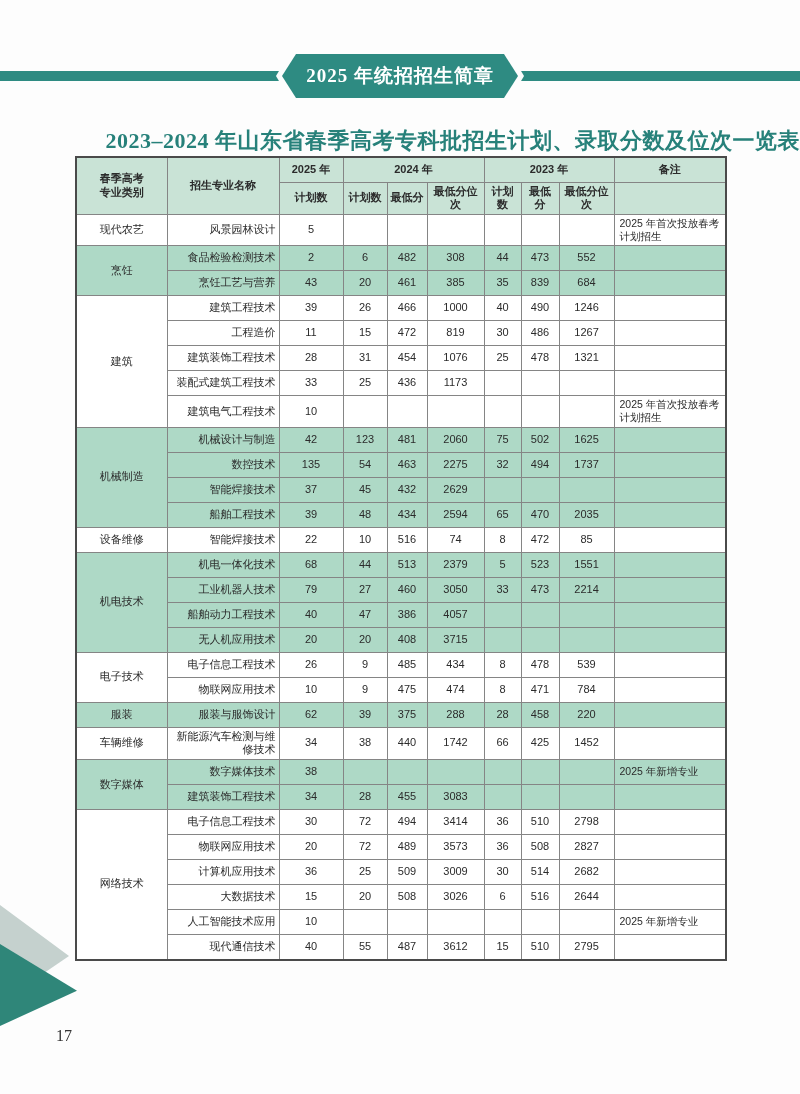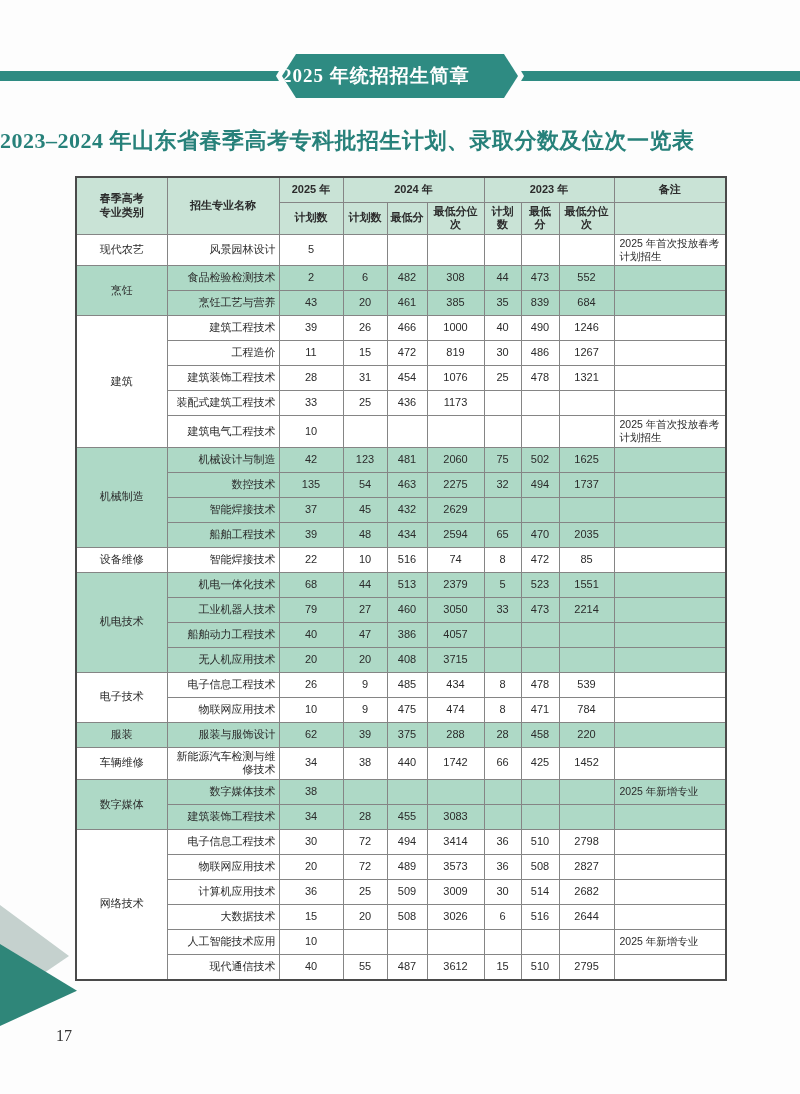--- a/index.html
+++ b/index.html
@@ -30,38 +30,38 @@
   .banner-badge-outer{
     position:absolute;left:276px;top:49px;width:248px;height:54px;
     background:#fdfdfd;
     clip-path:polygon(16px 0,calc(100% - 16px) 0,100% 50%,calc(100% - 16px) 100%,16px 100%,0 50%);
     display:flex;align-items:center;justify-content:center;
   }
   .banner-badge{
     width:236px;height:44px;
     background:var(--teal);
     clip-path:polygon(14px 0,calc(100% - 14px) 0,100% 50%,calc(100% - 14px) 100%,14px 100%,0 50%);
-    display:flex;align-items:center;justify-content:flex-start;
+    display:flex;align-items:center;justify-content:center;
   }
   .banner-badge span{
     color:#ffffff;
     font-family:"Liberation Serif","DejaVu Serif",serif;
     font-weight:bold;font-size:19px;letter-spacing:1px;white-space:nowrap;
   }
   
   .page-title{
     position:absolute;left:0;top:126px;width:800px;
-    text-align:left;
+    text-align:right;
     font-family:"Liberation Serif","DejaVu Serif",serif;
     font-weight:bold;font-size:22px;letter-spacing:0.5px;
     color:var(--title-teal);
   }
   
   table.adm{
-    position:absolute;left:75px;top:176px;width:650px;
+    position:absolute;left:75px;top:156px;width:650px;
     border-collapse:collapse;table-layout:fixed;
     font-size:11px;line-height:1.25;
     background:#ffffff;
     border-radius:7px;
   }
   table.adm,table.adm tr:first-child th{border-top:2px solid var(--border-dark);}
   table.adm{border:2px solid var(--border-dark);}
   .adm th,.adm td{
     border:1px solid var(--border-light);
     text-align:center;vertical-align:middle;

